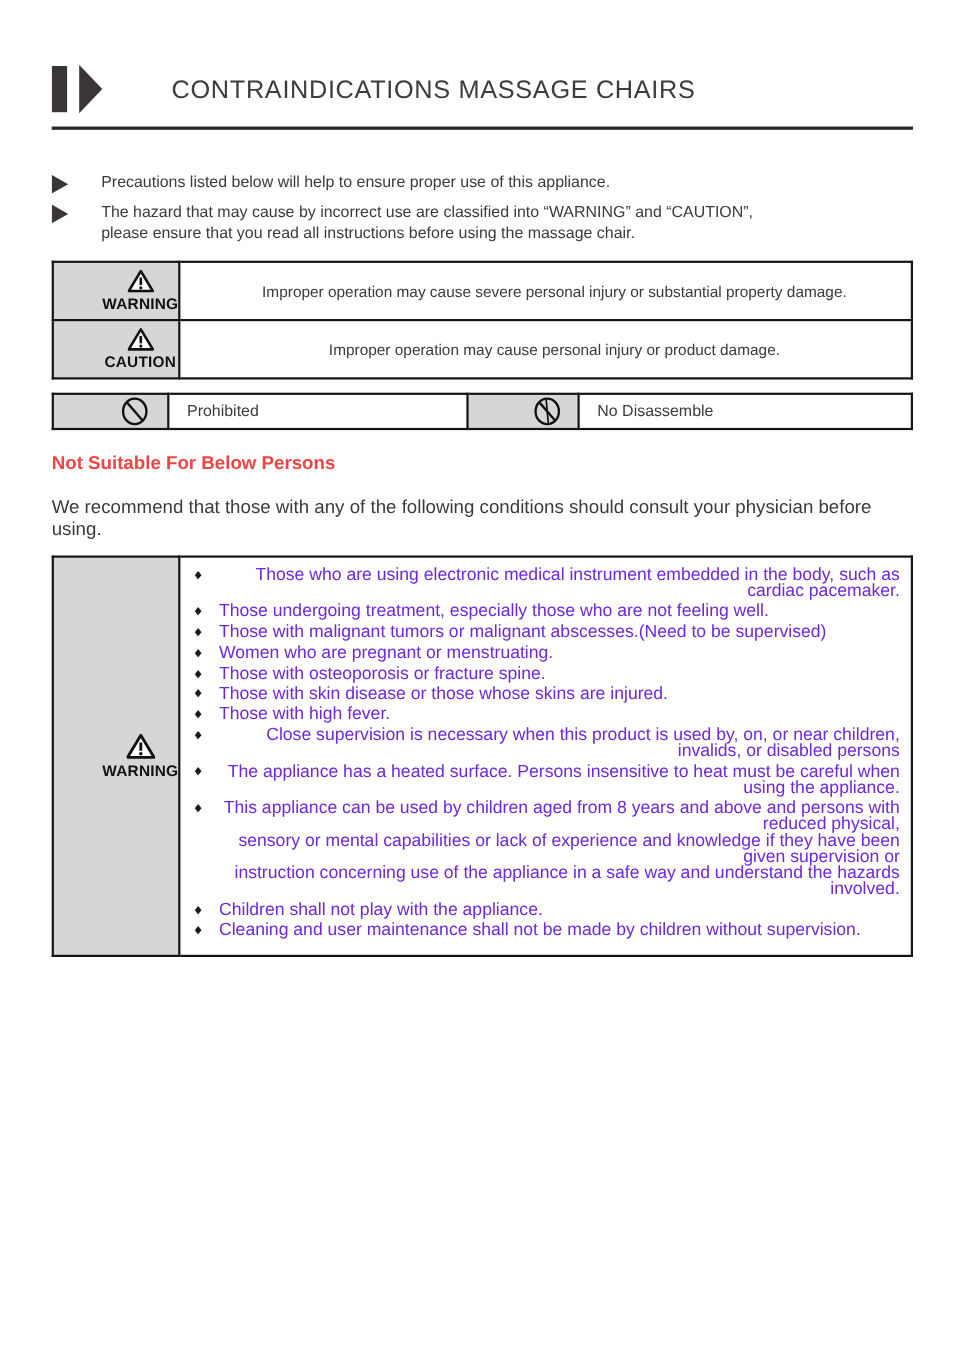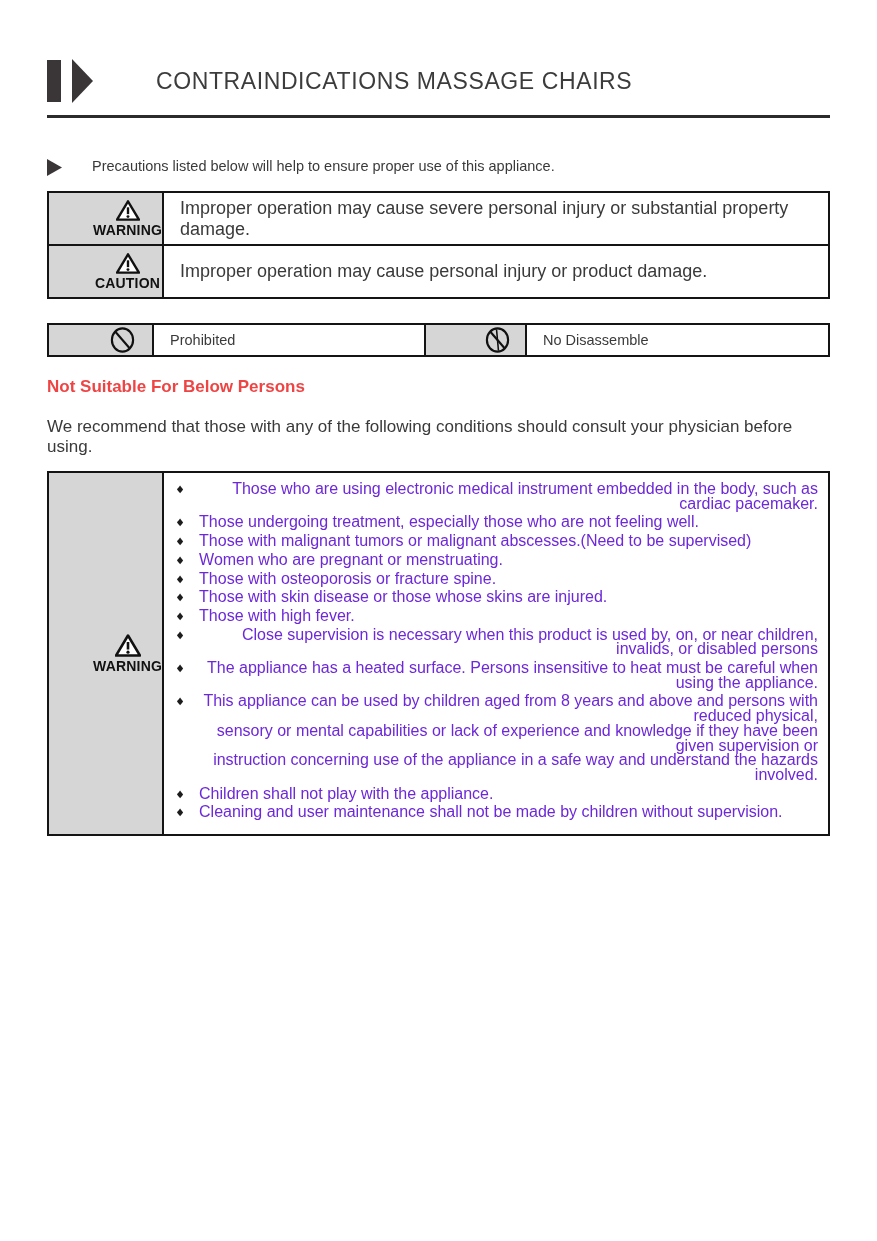--- a/index.html
+++ b/index.html
@@ -41,24 +41,24 @@
   td { border:2px solid #141414;padding-left:44px; }
   .hazard-table { margin-top:15px; }
   .icon-cell {
     width:105px;
     background:#d6d6d6;
     text-align:center;
     vertical-align:middle;
   }
   .hazard-row { height:53px; }
   .hazard-label { font-weight:bold; font-size:14px; color:#111; margin-top:-3px; letter-spacing:0.2px; }
-  .hazard-text-cell { padding-left:16px; font-size:18px; color:#3a3a3a; background:#fff; }
-
-  
-  .symbol-table { margin-top:24px; }
+  .hazard-text-cell { padding-left:16px; font-size:14px; color:#3a3a3a; background:#fff;text-align:center; }
+
+  
+  .symbol-table { margin-top:12px; }
   .symbol-row { height:32px; }
   .symbol-icon-cell { width:105px; background:#d6d6d6; text-align:center; vertical-align:middle; }
   .symbol-icon-cell svg { display:block; margin:0 auto; }
   .symbol-text-cell { padding-left:16px; font-size:14.5px; color:#3a3a3a; background:#fff; }
   .w-prohibited { width:272px; }
   .w-disicon { width:101px; }
 
   
   .section-heading { margin-top:20px; font-size:17px; font-weight:bold; color:#ef4444; }
   .section-subtext { margin-top:20px; font-size:17px; color:#3a3a3a; }
@@ -90,20 +90,27 @@
   </div>
   <div class="rule"></div>
 
   <div class="intro">
     <div class="intro-item">
       <svg width="15" height="17" viewBox="0 0 15 17">
         <polygon points="0,0 15,8.5 0,17" fill="#3a3637"></polygon>
       </svg>
       <div class="intro-text">Precautions listed below will help to ensure proper use of this appliance.</div>
     </div>
+    <div class="intro-item">
+      <svg width="15" height="17" viewBox="0 0 15 17">
+        <polygon points="0,0 15,8.5 0,17" fill="#3a3637"></polygon>
+      </svg>
+      <div class="intro-text">The hazard that may cause by incorrect use are classified into “WARNING” and “CAUTION”,
+please ensure that you read all instructions before using the massage chair.</div>
+    </div>
   </div>
 
   <table class="hazard-table">
     <tbody>
       <tr class="hazard-row">
         <td class="icon-cell">
           <svg width="24" height="21" viewBox="0 0 26 23">
             <polygon points="13,1.5 25,21.5 1,21.5" fill="#ffffff" stroke="#111111" stroke-width="2.6" stroke-linejoin="round"></polygon>
             <rect x="11.7" y="8" width="2.6" height="7.5" fill="#111111"></rect>
             <circle cx="13" cy="18.2" r="1.6" fill="#111111"></circle>

